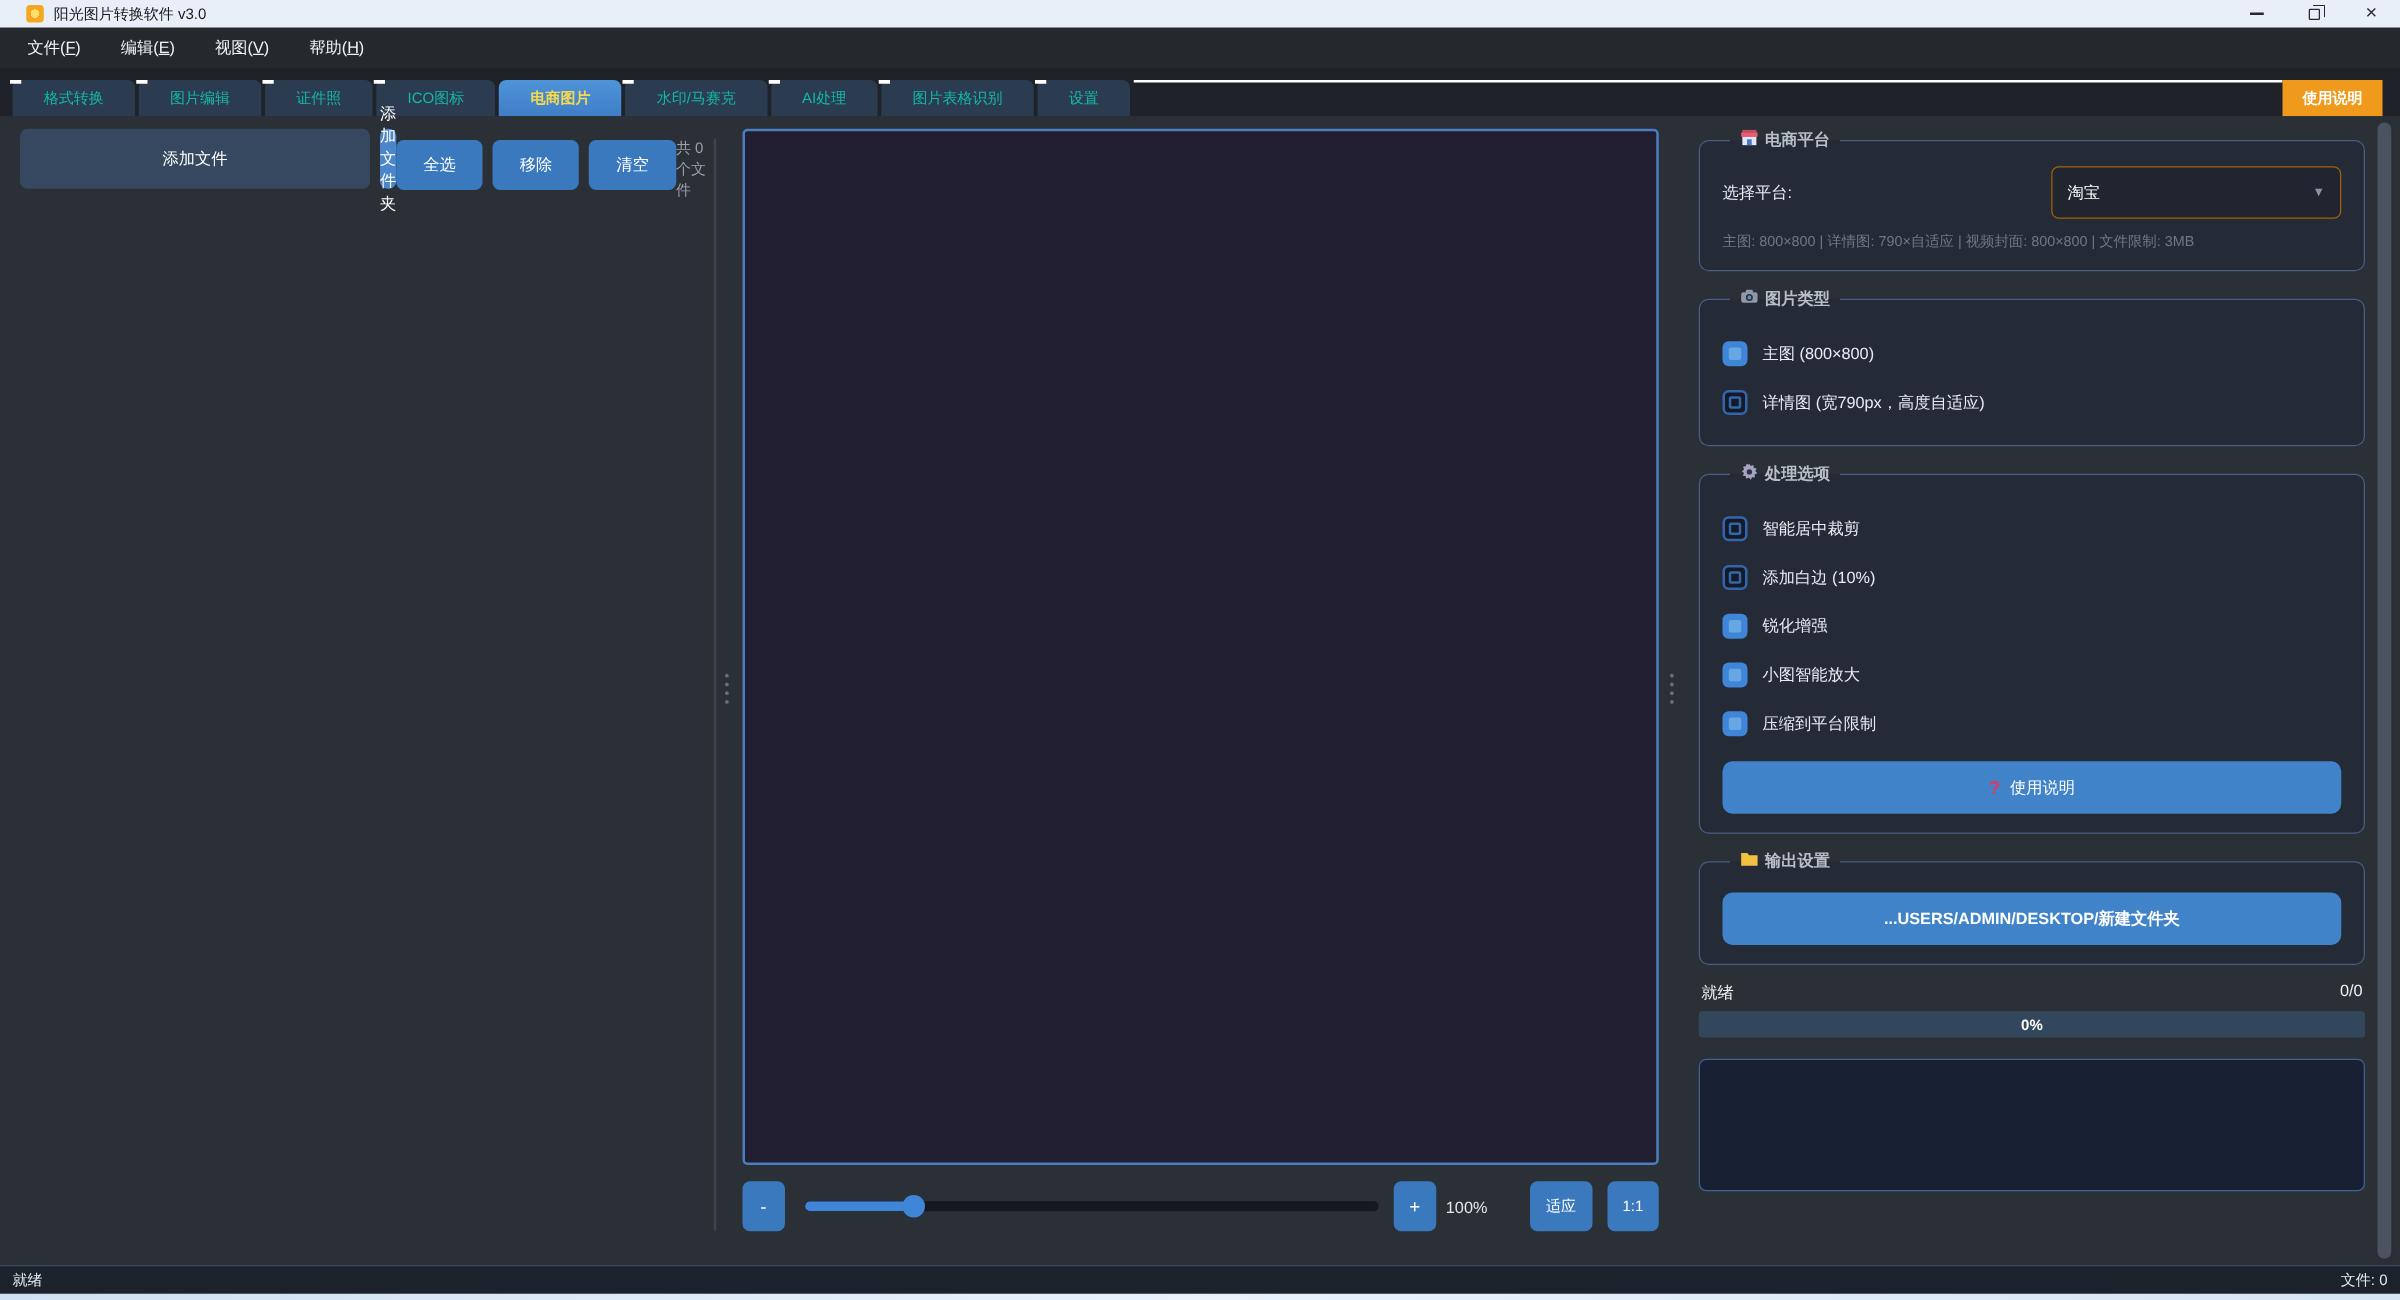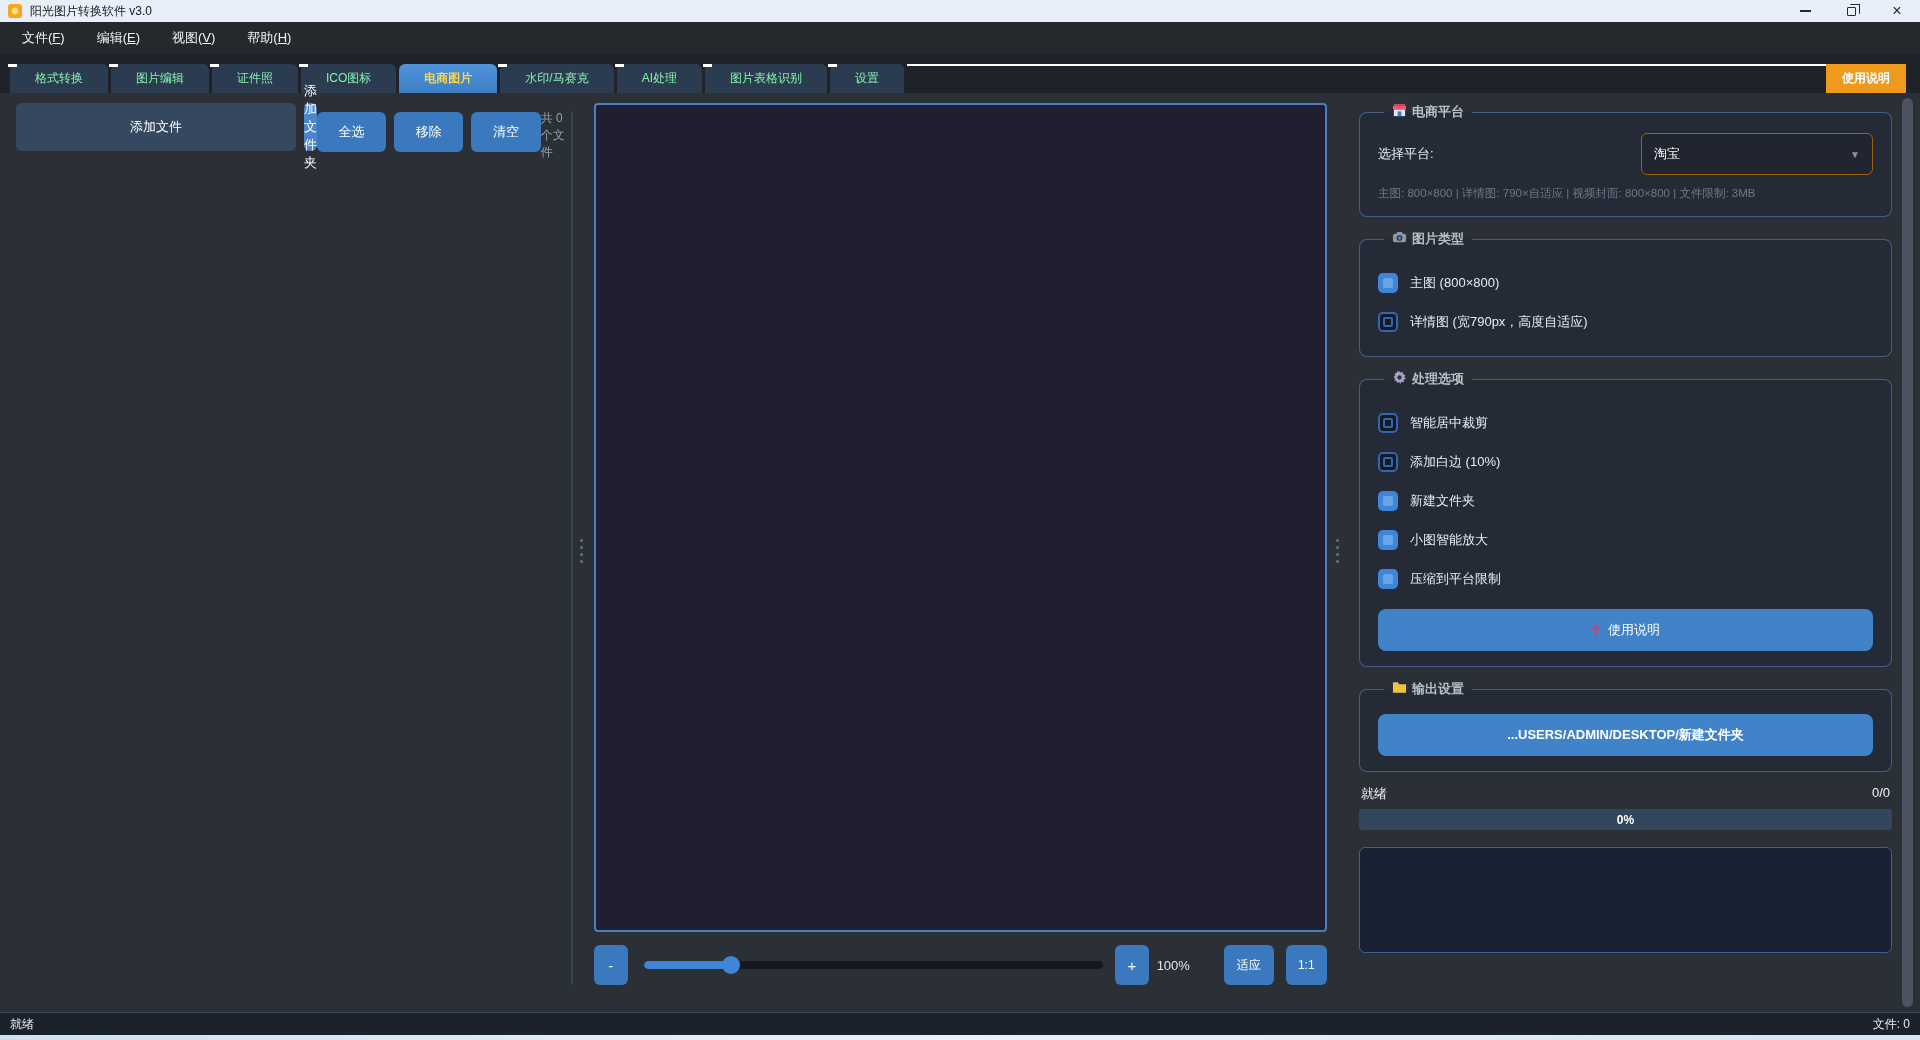--- a/index.html
+++ b/index.html
@@ -1,38 +1,38 @@
 <!DOCTYPE html>
 <html><head>
 <meta charset="utf-8">
 <style>
   * { box-sizing: border-box; margin: 0; padding: 0; }
   html,body { width:1920px; height:1040px; overflow:hidden; }
   body { font-family:"Liberation Sans", sans-serif; background:#2b3037; }
   .app { display:flex; flex-direction:column; width:1920px; height:1040px; }
 
   
-  .titlebar { height:22px; background:#e9eff8; display:flex; align-items:center; padding-left:8px; position:relative; }
+  .titlebar { height:22px; background:#e9eff8; display:flex; align-items:center; padding-left:21px; position:relative; }
   .app-icon { width:14px; height:14px; border-radius:3px; background:radial-gradient(circle at 50% 50%, #ffe06a 0 35%, #f5a623 36% 100%); margin-right:8px; }
   .win-title { font-size:12px; color:#16181c; }
   .win-controls { position:absolute; right:0; top:0; height:22px; display:flex; }
   .win-btn { width:46px; height:22px; display:flex; align-items:center; justify-content:center; color:#222; cursor:default; }
   .glyph-min { width:11px; height:0; border-bottom:2px solid #26292e; display:block; }
   .glyph-max { width:9px; height:9px; border:1.5px solid #26292e; border-radius:1px; position:relative; display:block; }
   .glyph-max::before { content:""; position:absolute; top:-4px; left:2px; width:9px; height:9px; border:1.5px solid #26292e; border-left:none; border-bottom:none; border-radius:1px; }
   .glyph-close { font-size:16px; line-height:1; color:#26292e; }
 
   
   .menubar { height:32px; background:#25282d; display:flex; align-items:center; padding-left:10px; gap:8px; }
   .menu-item { color:#f2f4f6; font-size:13px; padding:5px 12px; cursor:default; }
   .menu-item .hotkey { text-decoration:underline; }
 
   
   .tabrow { height:39px; background:#1f2228; display:flex; align-items:flex-end; padding:0 14px 0 10px; }
-  .tab { height:29px; line-height:29px; padding:0 25px; margin-right:3px; background:#2b3c51; color:#86efac; font-size:12px; border-radius:6px 6px 0 0; position:relative; white-space:nowrap; cursor:default; }
+  .tab { height:29px; line-height:29px; padding:0 25px; margin-right:3px; background:#2b3c51; color:#14b8a6; font-size:12px; border-radius:6px 6px 0 0; position:relative; white-space:nowrap; cursor:default; }
   .tab::before { content:""; position:absolute; top:0; left:-2px; width:9px; height:3px; background:#ffffff; }
   .tab.active { background:linear-gradient(#4f93d9,#3e7ec6); color:#f7d94c; font-weight:bold; }
   .tab.active::before { display:none; }
   .tab-filler { flex:1; height:29px; border-top:2px solid #ffffff; }
   .help-top-button { height:29px; line-height:29px; padding:0 16px; background:#ef9a1d; color:#fff; font-size:12px; font-weight:bold; cursor:default; }
 
   
   .content { flex:1; position:relative; background:#2b3037; }
 
   
@@ -229,21 +229,21 @@
         <div class="check-row">
           <span class="checkbox"></span>
           <span class="check-label">智能居中裁剪</span>
         </div>
         <div class="check-row">
           <span class="checkbox"></span>
           <span class="check-label">添加白边 (10%)</span>
         </div>
         <div class="check-row">
           <span class="checkbox checked"></span>
-          <span class="check-label">新建文件夹</span>
+          <span class="check-label">锐化增强</span>
         </div>
         <div class="check-row">
           <span class="checkbox checked"></span>
           <span class="check-label">小图智能放大</span>
         </div>
         <div class="check-row">
           <span class="checkbox checked"></span>
           <span class="check-label">压缩到平台限制</span>
         </div>
         <div class="panel-btn help-btn">

